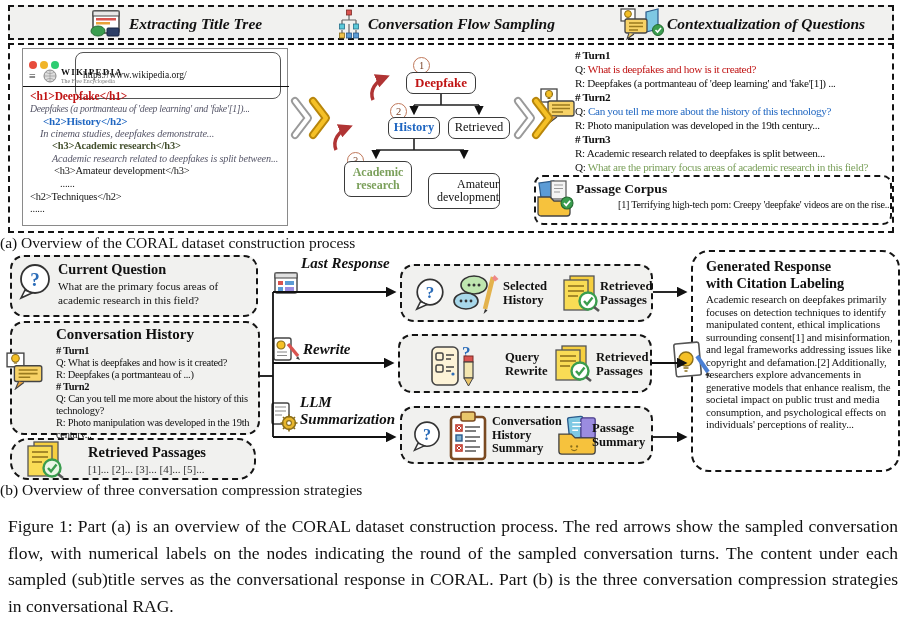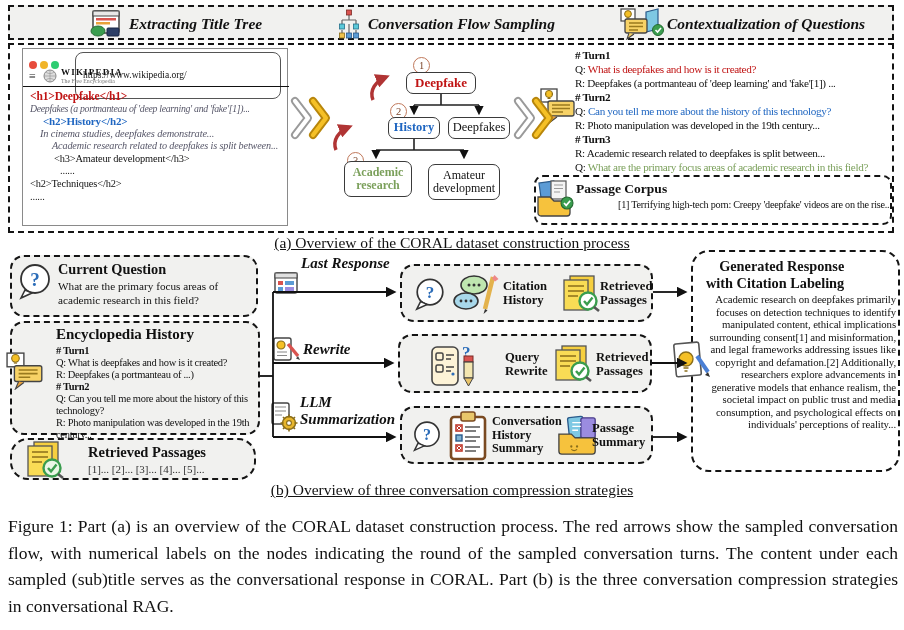--- a/index.html
+++ b/index.html
@@ -26,21 +26,21 @@
   .badge{position:absolute;width:15px;height:15px;border:1.4px solid #c0785a;border-radius:50%;
          color:#7c452a;font-size:10.5px;line-height:15px;text-align:center;background:#fff;}
   
   .tline{white-space:nowrap;font-size:11.2px;line-height:14.0px;letter-spacing:-0.35px;}
   
   .pbx{border:2.2px dashed #141414;border-radius:14px;box-sizing:border-box;}
   .hline{font-size:10.5px;line-height:12px;letter-spacing:-0.3px;}
   .mlabel{font-weight:bold;font-size:12.6px;line-height:14px;}
   .slabel{font-weight:bold;font-style:italic;font-size:15px;line-height:16.5px;}
   
-  .subcap{width:904px;text-align:center;font-size:15.5px;text-decoration:underline;}
+  .subcap{width:904px;text-align:left;font-size:15.5px;}
   #figcap{font-size:17.5px;line-height:26.5px;text-align:justify;}
 </style>
 </head>
 <body>
 
 <div id="canvas">
 
   <div class="abs dashed gray" style="left:8px;top:5px;width:886px;height:35px;">
 
     <svg class="abs" style="left:80px;top:3px;" width="32" height="28" viewBox="0 0 32 28">
@@ -93,36 +93,37 @@
     <div class="abs" style="left:38px;top:19px;line-height:9px;">
       <div style="font-size:9px;font-weight:bold;letter-spacing:1.2px;">WIKIPEDIA</div>
       <div style="font-size:5.8px;color:#777;">The Free Encyclopedia</div>
     </div>
     <div class="abs" style="left:0;top:37px;width:266px;border-top:1.6px solid #111;"></div>
     <div class="abs" style="left:7px;top:41px;width:254px;">
       <div class="bline b red" style="font-size:11.5px;">&lt;h1&gt;Deepfake&lt;/h1&gt;</div>
       <div class="bline it" style="font-size:9.8px;letter-spacing:-0.3px;">Deepfakes (a portmanteau of 'deep learning' and 'fake'[1])...</div>
       <div class="bline b blue" style="padding-left:13px;font-size:11px;">&lt;h2&gt;History&lt;/h2&gt;</div>
       <div class="bline it" style="padding-left:10px;">In cinema studies, deepfakes demonstrate...</div>
+      <div class="bline b olive" style="padding-left:22px;">&lt;h3&gt;Academic research&lt;/h3&gt;</div>
       <div class="it" style="padding-left:8px;text-indent:14px;font-size:10.2px;line-height:12.4px;letter-spacing:-0.15px;">Academic research related to deepfakes is split between...</div>
       <div class="bline" style="padding-left:24px;">&lt;h3&gt;Amateur development&lt;/h3&gt;</div>
       <div class="bline" style="padding-left:30px;">......</div>
       <div class="bline">&lt;h2&gt;Techniques&lt;/h2&gt;</div>
       <div class="bline">......</div>
     </div>
   </div>
 
   <span class="badge" style="left:413px;top:57px;">1</span>
   <div class="tnode b" style="left:406px;top:72px;width:70px;height:22px;color:#c01414;font-size:13px;">Deepfake</div>
   <span class="badge" style="left:390px;top:103px;">2</span>
   <div class="tnode b" style="left:388px;top:117px;width:52px;height:22px;color:#1f66c1;">History</div>
-  <div class="tnode" style="left:448px;top:117px;width:62px;height:22px;">Deepfakes</div>
+  <div class="tnode" style="left:448px;top:117px;width:62px;height:22px;">Retrieved</div>
   <span class="badge" style="left:347px;top:152px;">3</span>
   <div class="tnode b" style="left:344px;top:161px;width:68px;height:36px;color:#7ba05b;font-size:12px;">Academic research</div>
-  <div class="tnode" style="left:428px;top:164px;width:72px;height:36px;font-size:12px;">Amateur development</div>
+  <div class="tnode" style="left:428px;top:173px;width:72px;height:36px;font-size:12px;text-align:right;">Amateur development</div>
 
   <svg class="abs" style="left:540px;top:88px;" width="38" height="36" viewBox="0 0 38 36">
     <rect x="1" y="1" width="16" height="13" fill="#fff" stroke="#444" stroke-width="1.3"></rect>
     <circle cx="9" cy="6" r="3.6" fill="#f5c026" stroke="#8a6d1a" stroke-width="1"></circle>
     <path d="M7.5 10.5 h3 M5 6 h1.5 M11.5 6 h1.5" stroke="#8a6d1a" stroke-width="1"></path>
     <rect x="8" y="13" width="26" height="15" rx="2" fill="#f7d266" stroke="#444" stroke-width="1.3"></rect>
     <path d="M12 17 h18 M12 20.5 h18 M12 24 h11" stroke="#9a7a1e" stroke-width="1.5"></path>
     <path d="M12 28 l-3 7 l8 -6" fill="#e9a13b" stroke="#444" stroke-width="1.1"></path>
   </svg>
 
@@ -157,21 +158,21 @@
     <div class="b" style="position:absolute;left:46px;top:4px;font-size:14.3px;">Current Question</div>
     <div style="position:absolute;left:46px;top:23px;width:194px;font-size:11.2px;line-height:13.5px;">What are the primary focus areas of academic research in this field?</div>
   </div>
   <svg class="abs" style="left:16px;top:262px;" width="38" height="38" viewBox="0 0 38 38">
     <circle cx="19" cy="17" r="14" fill="#fff" stroke="#333" stroke-width="1.8"></circle>
     <path d="M9 28 L5 36 L16 31 Z" fill="#fff" stroke="#333" stroke-width="1.6"></path>
     <text x="19" y="24" font-size="19" font-weight="bold" fill="#2b6cb8" text-anchor="middle" font-family="serif">?</text>
   </svg>
 
   <div class="abs pbx gray" style="left:10px;top:321px;width:250px;height:114px;">
-    <div class="b" style="position:absolute;left:44px;top:3px;font-size:15px;">Encyclopedia History</div>
+    <div class="b" style="position:absolute;left:44px;top:3px;font-size:15px;">Conversation History</div>
     <div style="position:absolute;left:44px;top:22px;width:200px;">
       <div class="hline b"># Turn1</div>
       <div class="hline">Q: What is deepfakes and how is it created?</div>
       <div class="hline">R: Deepfakes (a portmanteau of ...)</div>
       <div class="hline b"># Turn2</div>
       <div class="hline">Q: Can you tell me more about the history of this technology?</div>
       <div class="hline">R: Photo manipulation was developed in the 19th century...</div>
     </div>
   </div>
   <svg class="abs" style="left:6px;top:352px;" width="40" height="38" viewBox="0 0 38 36">
@@ -236,21 +237,21 @@
         <circle cx="22" cy="12" r="1.5" fill="#333"></circle>
         <circle cx="27" cy="12" r="1.5" fill="#333"></circle>
       <ellipse cx="14" cy="28" rx="12" ry="8" fill="#a8d8ea" stroke="#333" stroke-width="1.6"></ellipse>
       <circle cx="9" cy="28" r="1.4" fill="#333"></circle>
         <circle cx="14" cy="28" r="1.4" fill="#333"></circle>
         <circle cx="19" cy="28" r="1.4" fill="#333"></circle>
       <path d="M41 4 L33 36" stroke="#e3b24c" stroke-width="4.5"></path>
       <path d="M42.5 2 l4 4 l-3.5 2.5 l-3 -3 Z" fill="#e88"></path>
       <path d="M33 36 l-1.5 5 l4 -3.4 Z" fill="#333"></path>
     </svg>
-    <div class="mlabel" style="position:absolute;left:101px;top:13px;width:62px;">Citation History</div>
+    <div class="mlabel" style="position:absolute;left:101px;top:13px;width:62px;">Selected History</div>
     <svg style="position:absolute;left:158px;top:7px;" width="42" height="42" viewBox="0 0 42 40">
       <rect x="10" y="2" width="24" height="28" fill="#f6cf3f" stroke="#555" stroke-width="1.3"></rect>
       <rect x="4" y="6" width="24" height="30" fill="#f9dc55" stroke="#555" stroke-width="1.3"></rect>
       <path d="M8 12 h16 M8 17 h16 M8 22 h10" stroke="#8a6d1a" stroke-width="1.4"></path>
       <circle cx="28" cy="27" r="8.5" fill="#fff" stroke="#3a9d4e" stroke-width="2.4"></circle>
       <path d="M24 27 l3 3.4 l5.5 -7" stroke="#3a9d4e" stroke-width="2.4" fill="none"></path>
       <path d="M34 33 l5 4" stroke="#555" stroke-width="2.6"></path>
     </svg>
     <div class="mlabel" style="position:absolute;left:198px;top:13px;width:56px;">Retrieved Passages</div>
   </div>
@@ -301,21 +302,21 @@
       <rect x="25" y="3" width="15" height="21" rx="2" fill="#9b8ce0" stroke="#4a3d8a" stroke-width="1.4"></rect>
       <path d="M16 8 h9 M16 12 h9 M16 16 h6" stroke="#fff" stroke-width="1.4"></path>
       <path d="M2 20 h13 l4 4 h21 v14 a3 3 0 0 1 -3 3 h-32 a3 3 0 0 1 -3 -3 Z" fill="#f6c23d" stroke="#444" stroke-width="1.4"></path>
       <circle cx="15" cy="33" r="1.2" fill="#8a6d1a"></circle>
         <circle cx="21" cy="33" r="1.2" fill="#8a6d1a"></circle>
       <path d="M15 36 q3 2.5 6 0" stroke="#8a6d1a" stroke-width="1.2" fill="none"></path>
     </svg>
     <div class="mlabel" style="position:absolute;left:190px;top:13px;width:56px;">Passage Summary</div>
   </div>
 
-  <div class="abs pbx" style="left:691px;top:250px;width:209px;height:222px;border-radius:18px;background:#fff;text-align:right;">
+  <div class="abs pbx" style="left:691px;top:250px;width:209px;height:222px;border-radius:18px;background:#fff;">
     <div class="b" style="position:absolute;left:13px;top:6px;font-size:14.3px;line-height:16.5px;">
       <div>Generated Response</div>
       <div>with Citation Labeling</div>
     </div>
     <div style="position:absolute;left:13px;top:41px;width:190px;font-size:10.8px;line-height:12.55px;letter-spacing:-0.1px;">Academic research on deepfakes primarily focuses on detection techniques to identify manipulated content, ethical implications surrounding consent[1] and misinformation, and legal frameworks addressing issues like copyright and defamation.[2] Additionally, researchers explore advancements in generative models that enhance realism, the societal impact on public trust and media consumption, and psychological effects on individuals' perceptions of reality...</div>
   </div>
   <svg class="abs" style="left:671px;top:340px;" width="40" height="42" viewBox="0 0 40 42">
     <rect x="4" y="3" width="25" height="33" rx="2" fill="#fff" stroke="#555" stroke-width="1.6" transform="rotate(-5 16 19)"></rect>
     <circle cx="15" cy="19" r="7" fill="#f5c026" stroke="#8a6d1a" stroke-width="1.4"></circle>
     <path d="M12.5 28 h5 M13.5 31 h3" stroke="#8a6d1a" stroke-width="1.4"></path>

